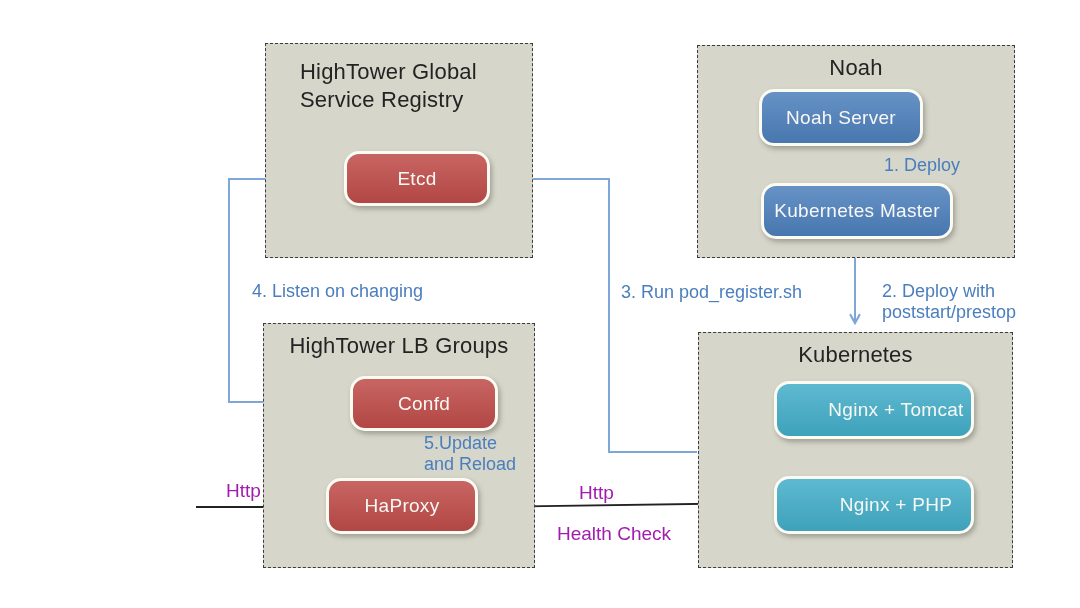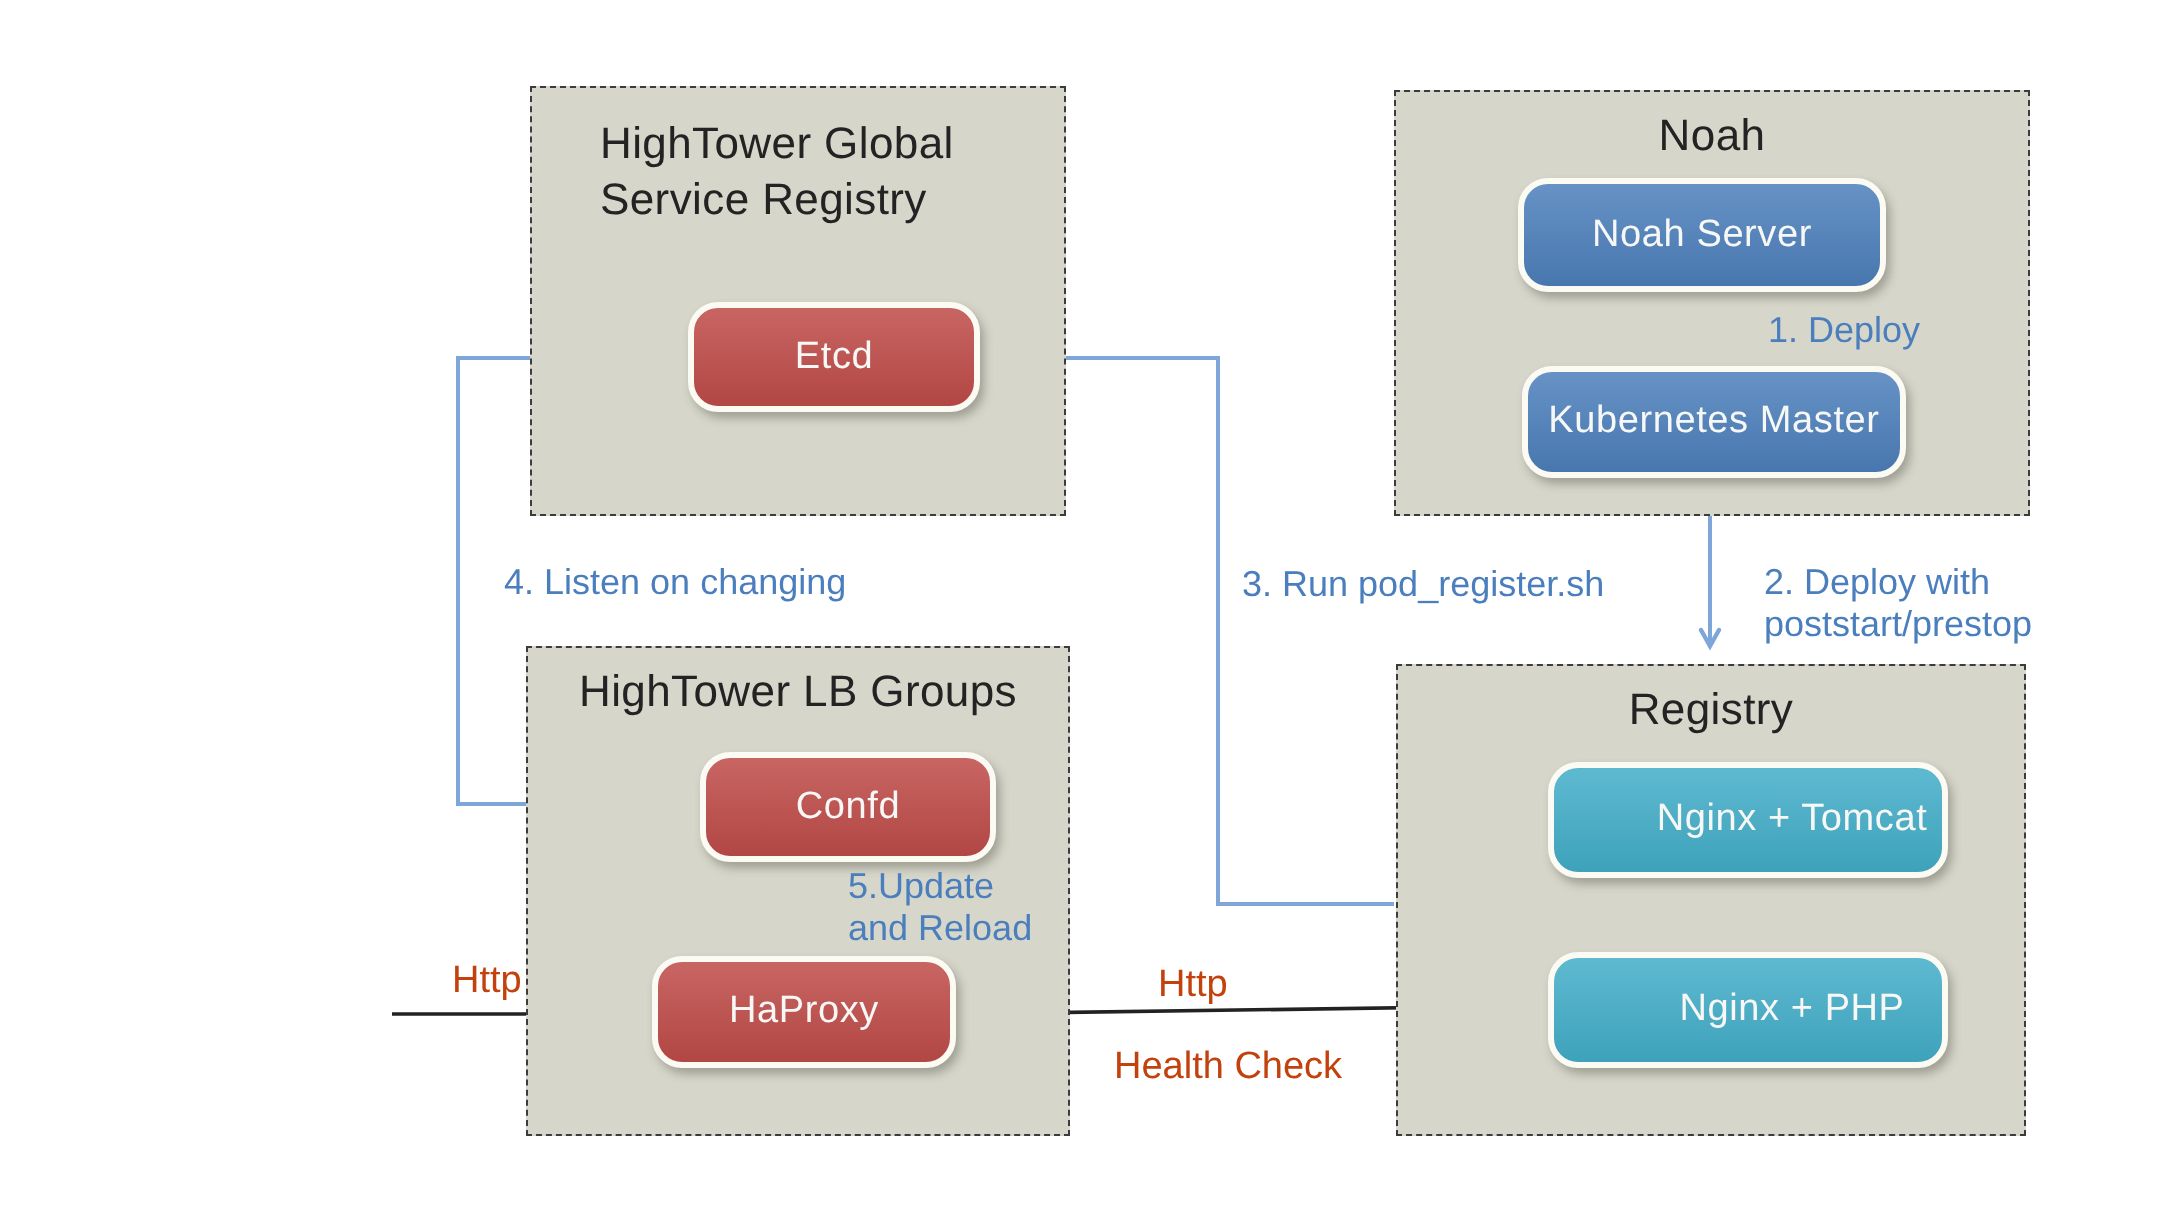--- a/index.html
+++ b/index.html
@@ -25,21 +25,21 @@
     display:flex;align-items:center;justify-content:center;
     color:#f7f8f5;font-size:19px;letter-spacing:.3px;
     background-image:linear-gradient(180deg,rgba(255,255,255,.14),rgba(0,0,0,.07));
   }
   .node.red {background-color:var(--c-red,#bf4c49);}
   .node.blue{background-color:var(--c-blue,#4d80bc);}
   .node.teal{background-color:var(--c-teal,#43aec9);padding-left:44px;}
   .lbl{position:absolute;white-space:nowrap;}
   .lbl-blue{color:var(--c-label_blue,#4a7ebd);font-size:18px;line-height:21px;}
   .lbl-blue.wrap{white-space:normal;}
-  .lbl-black{color:#c2410c;font-size:19px;}
+  .lbl-black{color:#a21caf;font-size:19px;}
 </style>
 </head>
 <body>
 
 <div id="canvas">
 
   <svg class="edges" viewBox="0 0 1080 608">
     <defs>
       <marker id="mBlue" markerUnits="userSpaceOnUse" markerWidth="14" markerHeight="14" refX="9" refY="6" orient="auto">
         <path d="M2 1.5 L10 6 L2 10.5" fill="none" stroke="#7ea6d8" stroke-width="2.2" stroke-linecap="round"></path>
@@ -57,33 +57,33 @@
     <path d="M478 507 L762 503" fill="none" stroke="#222222" stroke-width="1.8" marker-end="url(#mBlack)"></path>
   </svg>
 
   <div class="group" style="left:265px;top:43px;width:268px;height:215px;">
     <div class="group-title" style="left:34px;top:14px;width:208px;">HighTower Global Service Registry</div>
     <div class="node red" style="left:78px;top:107px;width:146px;height:55px;">Etcd</div>
   </div>
 
   <div class="group" style="left:697px;top:45px;width:318px;height:213px;padding-left:44px;">
     <div class="group-title centered">Noah</div>
-    <div class="node blue" style="left:61px;top:43px;width:184px;height:57px;">Noah Server</div>
+    <div class="node blue" style="left:61px;top:43px;width:164px;height:57px;">Noah Server</div>
     <div class="node blue" style="left:63px;top:137px;width:192px;height:56px;">Kubernetes Master</div>
   </div>
 
   <div class="group" style="left:263px;top:323px;width:272px;height:245px;">
     <div class="group-title centered">HighTower LB Groups</div>
     <div class="node red" style="left:62px;top:52px;width:148px;height:55px;margin-left:24px;">Confd</div>
     <div class="node red" style="left:62px;top:154px;width:152px;height:56px;">HaProxy</div>
   </div>
 
 
   <div class="group" style="left:698px;top:332px;width:315px;height:236px;">
-    <div class="group-title centered">Registry</div>
+    <div class="group-title centered">Kubernetes</div>
     <div class="node teal" style="left:75px;top:48px;width:200px;height:58px;">Nginx + Tomcat</div>
     <div class="node teal" style="left:75px;top:143px;width:200px;height:58px;">Nginx + PHP</div>
   </div>
 
   <div class="lbl lbl-blue" style="left:884px;top:155px;">1. Deploy</div>
   <div class="lbl lbl-blue wrap" style="left:882px;top:281px;width:150px;">2. Deploy with poststart/prestop</div>
   <div class="lbl lbl-blue" style="left:621px;top:282px;">3. Run pod_register.sh</div>
   <div class="lbl lbl-blue" style="left:252px;top:281px;">4. Listen on changing</div>
   <div class="lbl lbl-blue wrap" style="left:424px;top:433px;width:100px;">5.Update and Reload</div>
   <div class="lbl lbl-black" style="left:226px;top:480px;">Http</div>

